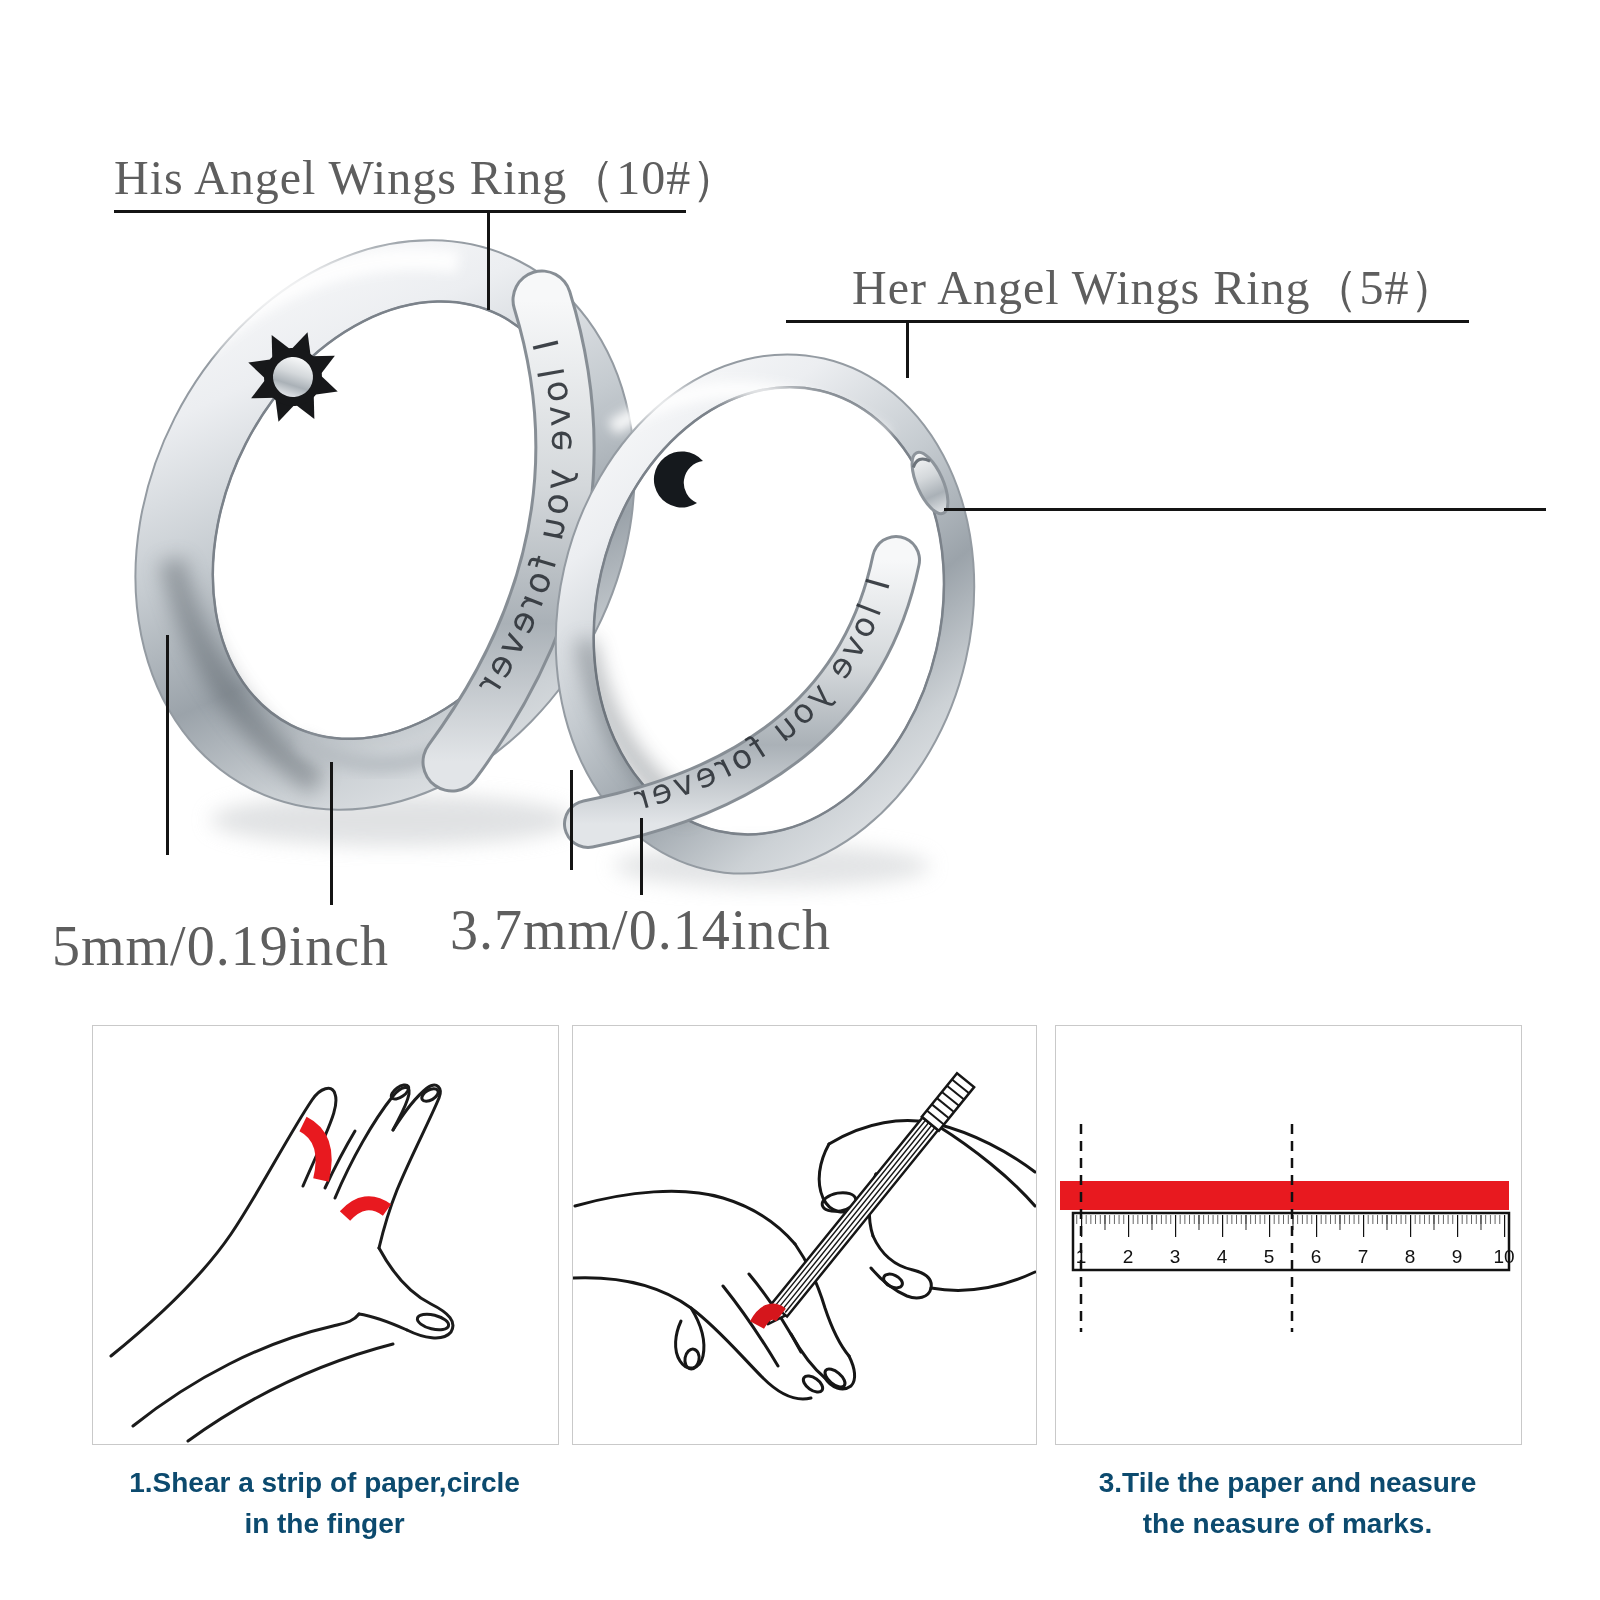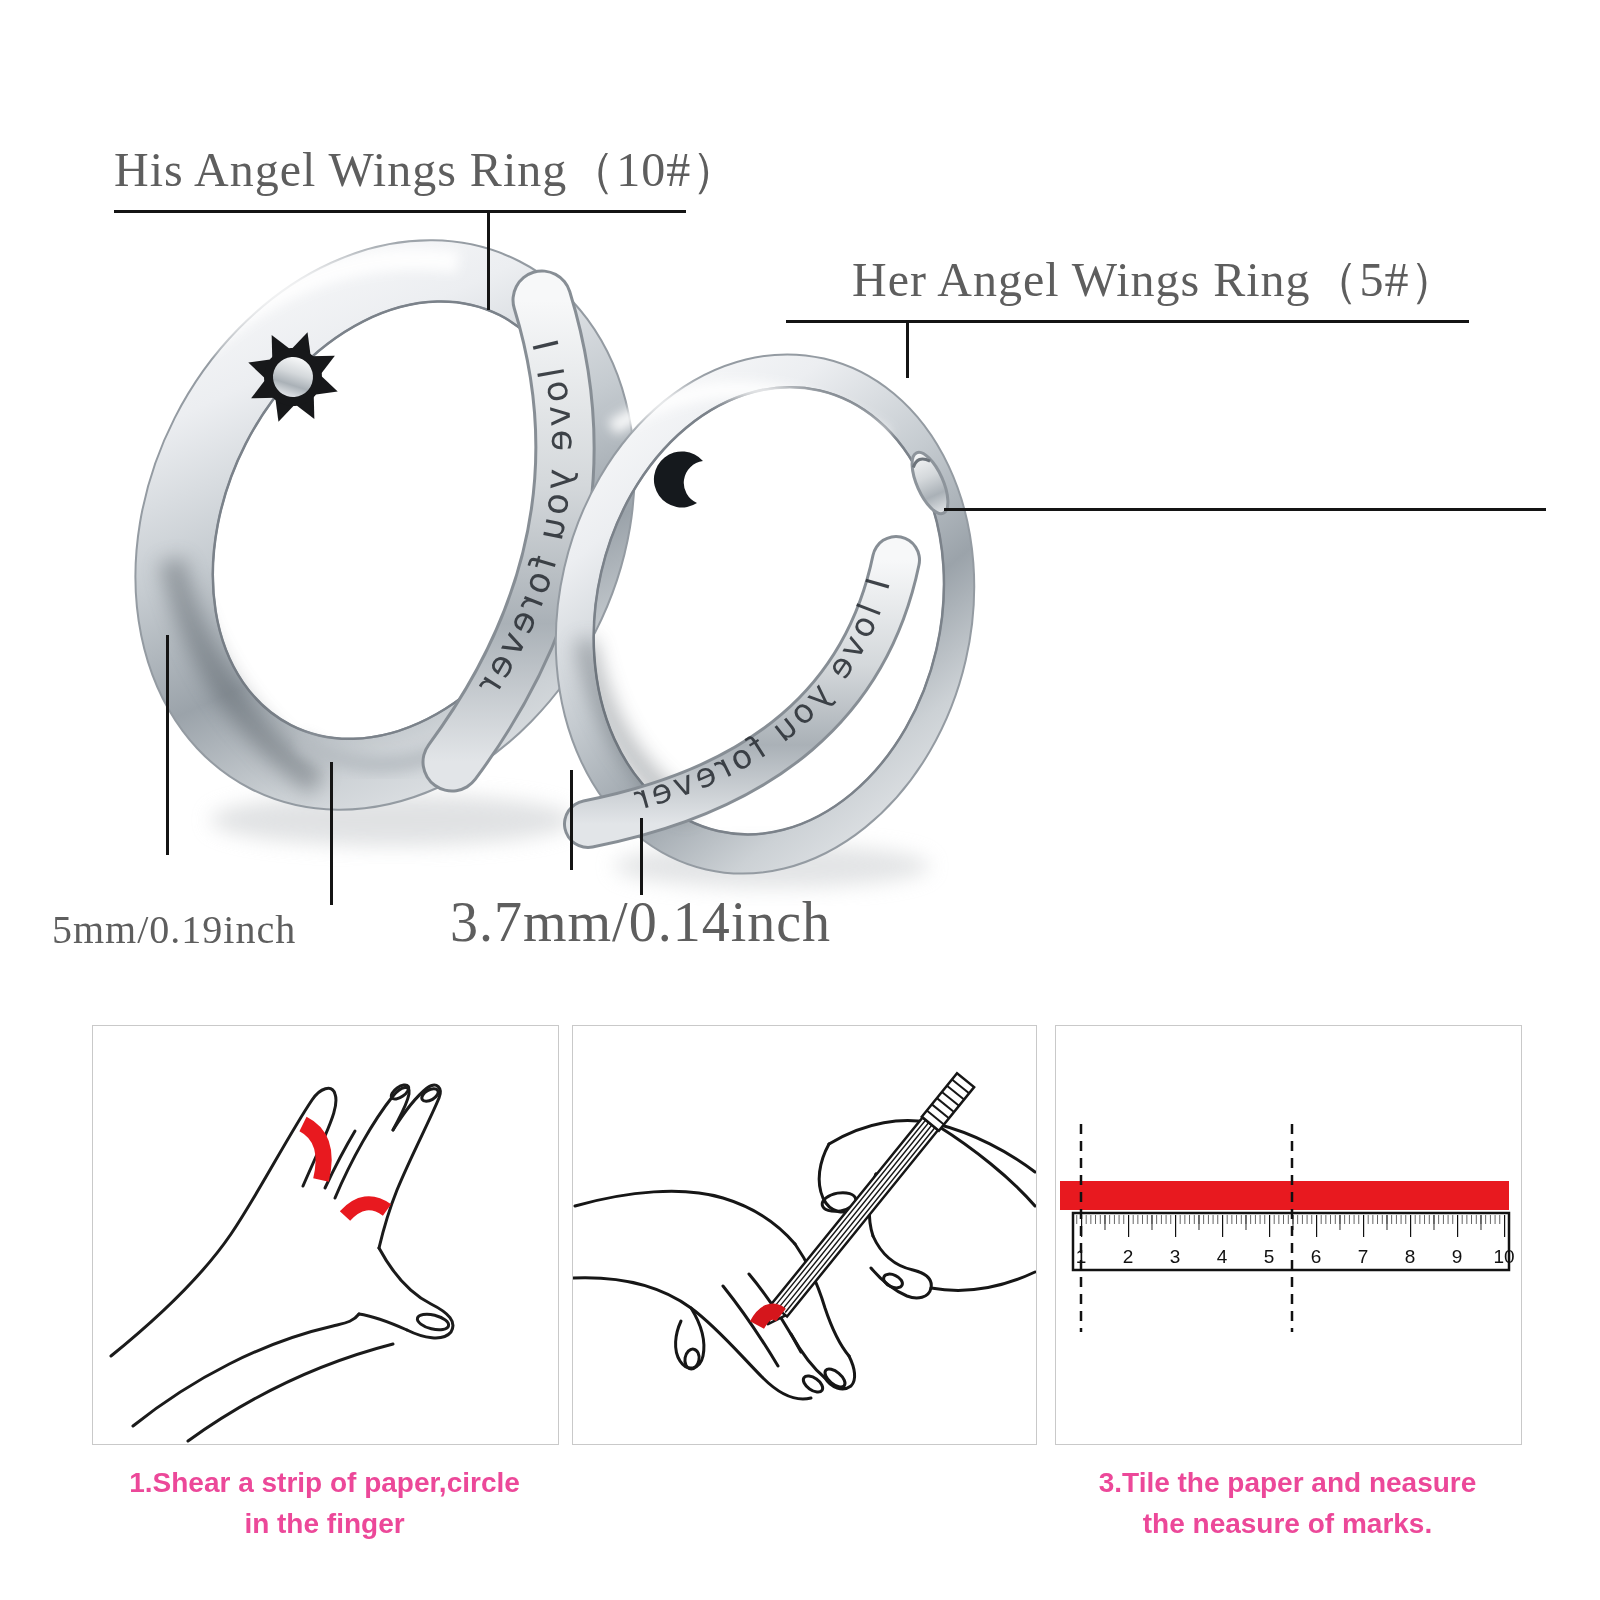--- a/index.html
+++ b/index.html
@@ -1,23 +1,23 @@
 <!DOCTYPE html>
 <html><head>
 <meta charset="utf-8">
 <style>
   html,body{margin:0;padding:0;background:#ffffff;}
   .canvas{position:relative;width:1600px;height:1600px;background:#ffffff;overflow:hidden;
           font-family:"Liberation Serif","DejaVu Serif",serif;}
   .scene{position:absolute;left:0;top:0;}
-  .lbl{position:absolute;color:#5e5e5e;white-space:nowrap;letter-spacing:1px;}
+  .lbl{position:absolute;color:#5e5e5e;white-space:nowrap;letter-spacing:1px;margin-top:8px;}
   .line{position:absolute;background:#141414;}
   .panel{position:absolute;top:1025px;height:418px;border:1px solid #c9c9c9;background:#ffffff;}
   .panel svg{display:block;}
-  .caption{position:absolute;top:1462px;text-align:center;color:#ec4899;
+  .caption{position:absolute;top:1462px;text-align:center;color:#0c4a6e;
            font-family:"Liberation Sans","DejaVu Sans",sans-serif;
            font-size:28px;font-weight:600;line-height:41px;}
   .rn{font-family:"Liberation Sans","DejaVu Sans",sans-serif;font-size:19px;fill:#111;text-anchor:middle;}
   .engrave{font-family:"DejaVu Sans",sans-serif;fill:#30353b;opacity:.92;}
 </style>
 </head>
 <body>
 
 <div class="canvas">
 
@@ -99,21 +99,21 @@
 
       <g transform="rotate(-24 930 483)">
         <ellipse cx="930" cy="483" rx="13" ry="33" fill="url(#silverB)" stroke="#8d949b" stroke-width="3"></ellipse>
         <path d="M 921,462 Q 930,452 939,463" stroke="#6d747b" stroke-width="3" fill="none"></path>
       </g>
     </g>
   </svg>
 
   <div class="lbl" style="left:114px;top:138px;font-size:48px;">His Angel Wings Ring（10#）</div>
   <div class="lbl" style="left:852px;top:248px;font-size:48px;">Her Angel Wings Ring（5#）</div>
-  <div class="lbl" style="left:52px;top:906px;font-size:40px;">5mm/0.19inch</div>
+  <div class="lbl" style="left:52px;top:906px;font-size:56px;">5mm/0.19inch</div>
   <div class="lbl" style="left:450px;top:890px;font-size:56px;">3.7mm/0.14inch</div>
 
   <div class="line" style="left:114px;top:210px;width:572px;height:3px;"></div>
   <div class="line" style="left:487px;top:212px;width:3px;height:98px;"></div>
   <div class="line" style="left:786px;top:320px;width:683px;height:3px;"></div>
   <div class="line" style="left:906px;top:322px;width:3px;height:56px;"></div>
   <div class="line" style="left:944px;top:508px;width:602px;height:3px;"></div>
   <div class="line" style="left:166px;top:635px;width:3px;height:220px;"></div>
   <div class="line" style="left:330px;top:762px;width:3px;height:143px;"></div>
   <div class="line" style="left:570px;top:770px;width:3px;height:100px;"></div>

